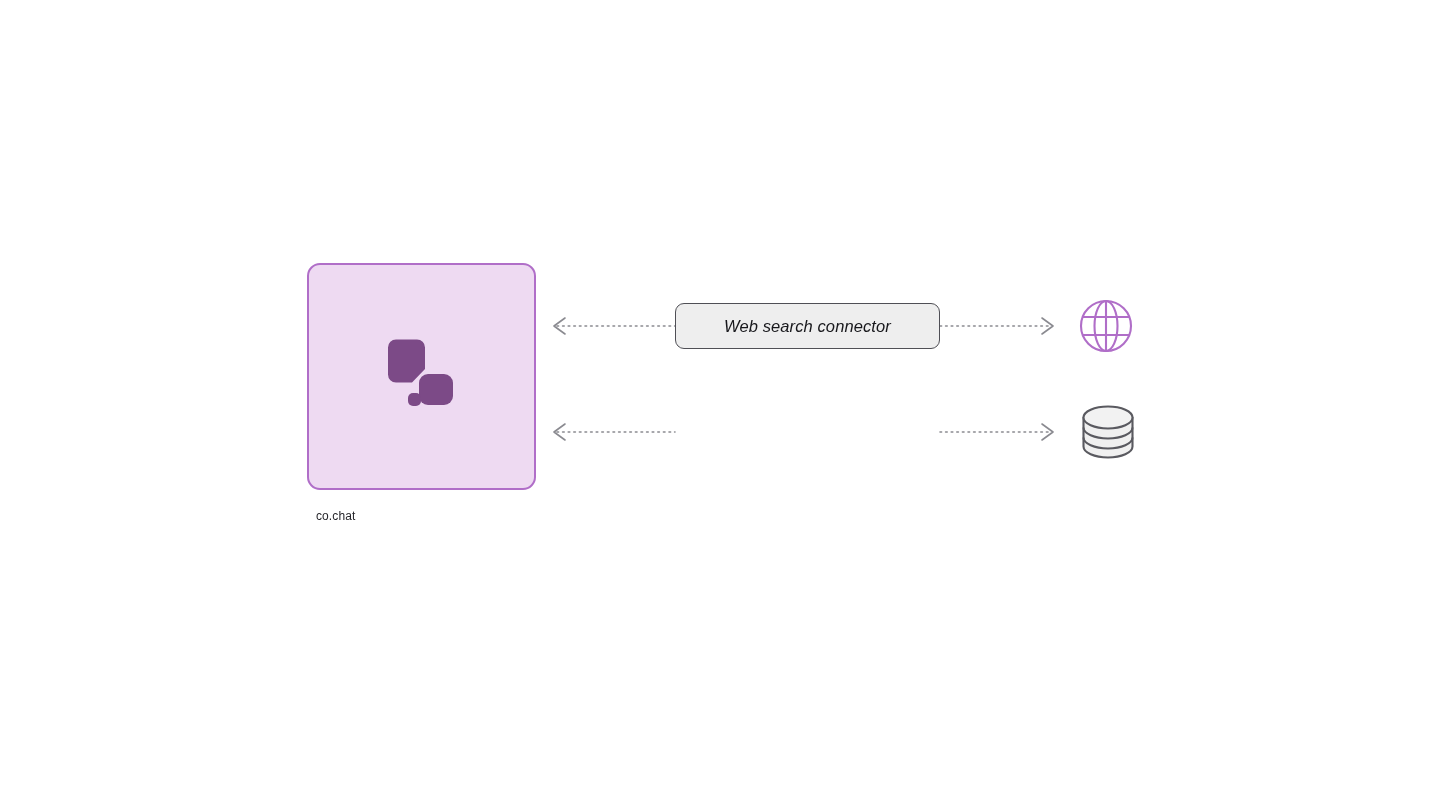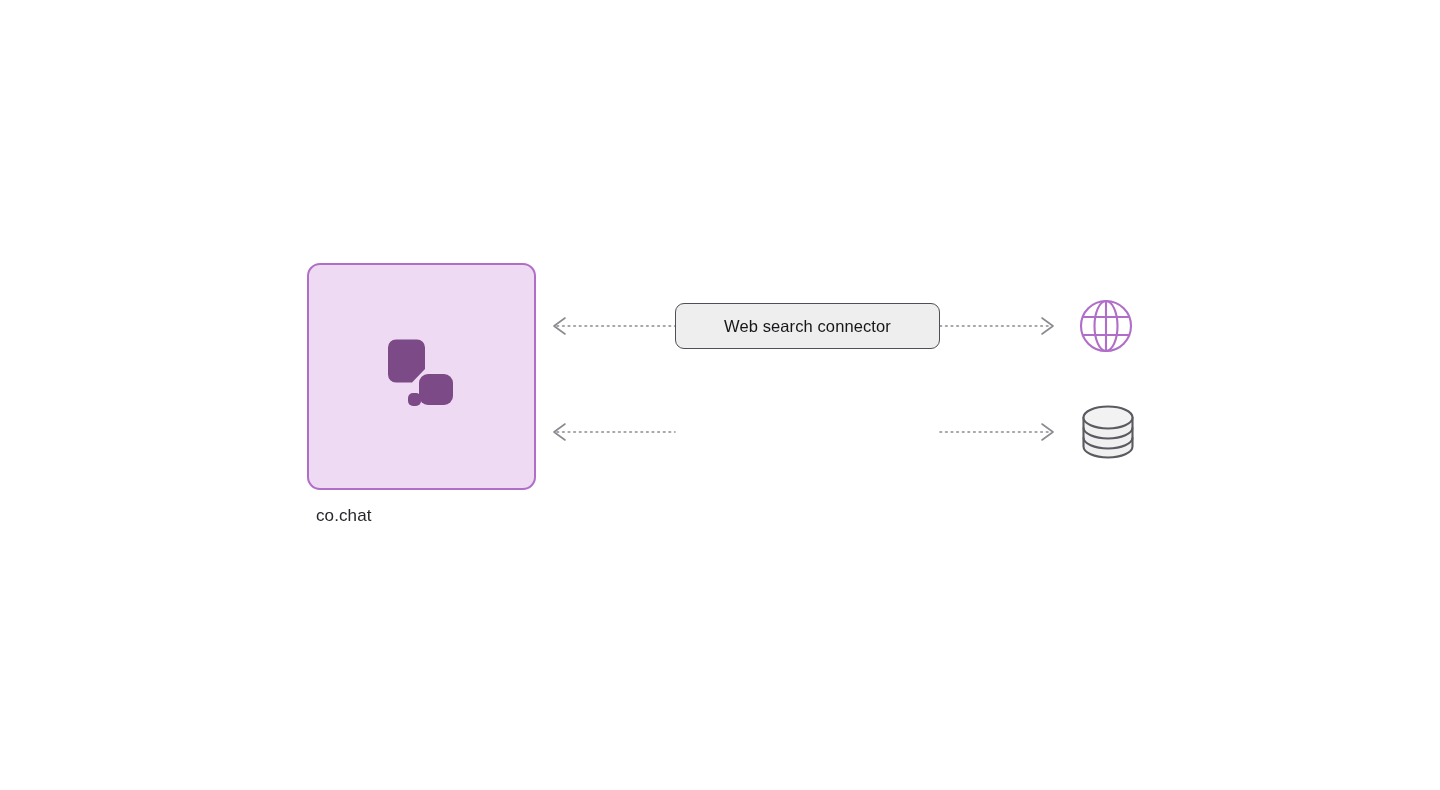--- a/index.html
+++ b/index.html
@@ -40,35 +40,35 @@
   }
   .app-node-icon {
     width: 80px;
     height: 80px;
     display: block;
   }
   .app-node-label {
     position: absolute;
     left: 316px;
     top: 504px;
-    font-size: 17px;
+    font-size: 12px;
     line-height: 24px;
     color: #26262b;
     white-space: nowrap;
     letter-spacing: 0.1px;
   }
 
   
   .edge-row {
     position: absolute;
     left: 548px;
     width: 520px;
     height: 52px;
   }
-  .edge-row.row-1 { top: 300px; }
+  .edge-row.row-1 { top: 300px; font-style: italic; }
   .edge-row.row-2 { top: 406px; }
 
   .edge-line-svg {
     position: absolute;
     left: 0;
     top: 0;
     width: 520px;
     height: 52px;
     overflow: visible;
   }

